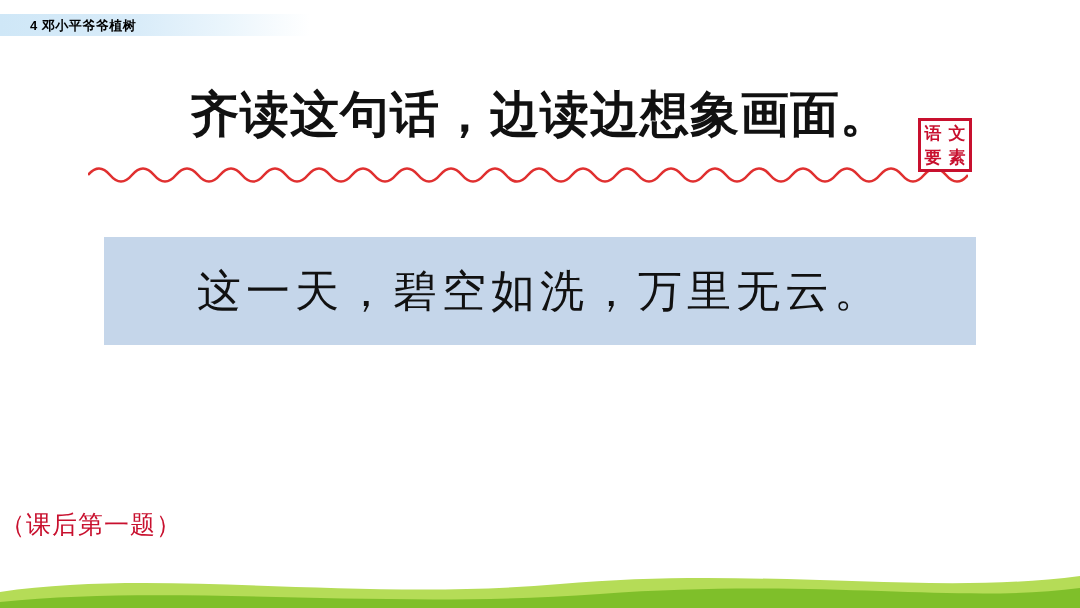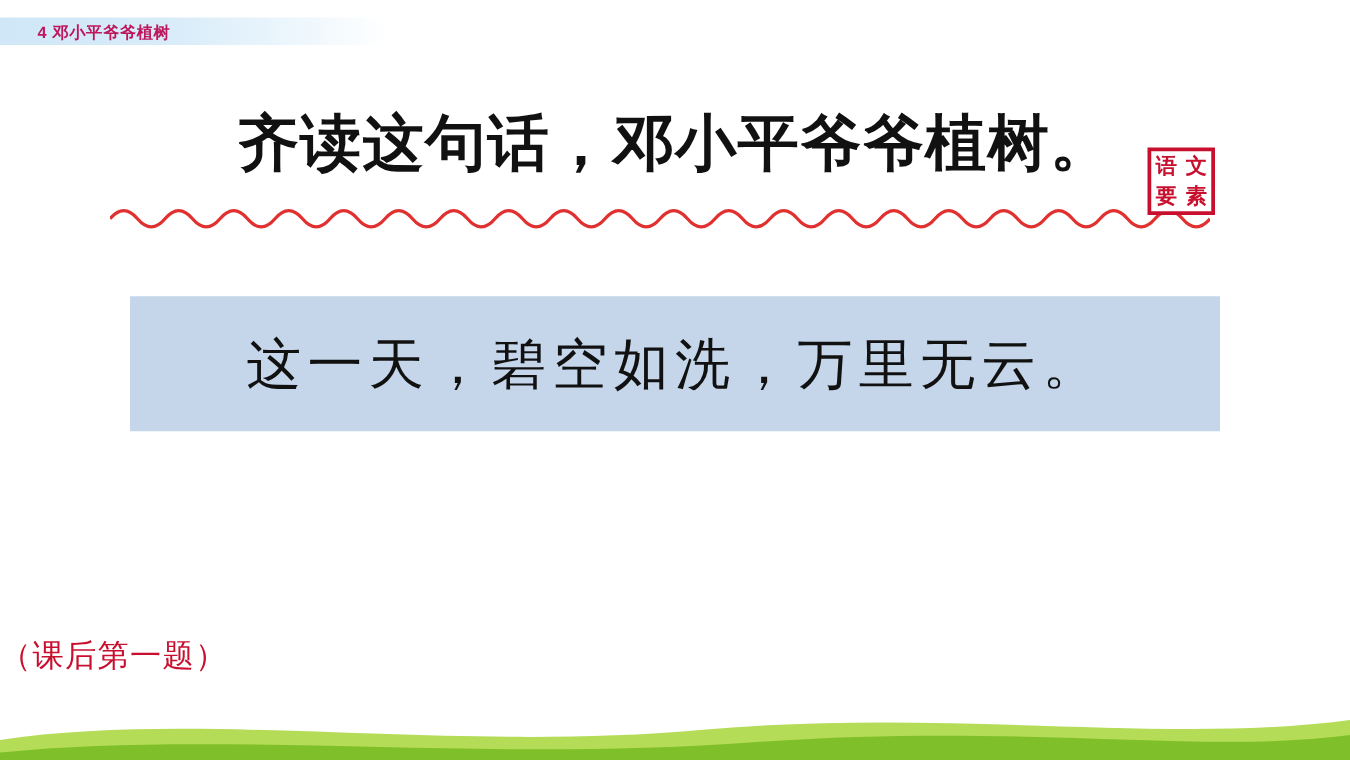--- a/index.html
+++ b/index.html
@@ -22,21 +22,21 @@
     top: 14px;
     width: 310px;
     height: 22px;
     background: linear-gradient(to right, #cfe7f7 0%, #d9ecf9 45%, #eaf5fc 72%, #ffffff 100%);
   }
   .header-title {
     position: absolute;
     left: 30px;
     top: 17px;
     font-size: 13px;
-    color: #be185d;
+    color: #000000;
     font-weight: bold;
     letter-spacing: 0.5px;
     white-space: nowrap;
     text-align: right;
   }
 
   
   .prompt-wrap {
     position: absolute;
     left: 0;
@@ -134,21 +134,21 @@
     overflow: hidden;
   }
 </style>
 </head>
 <body>
 
 <div class="header-band"></div>
 <div class="header-title">4  邓小平爷爷植树</div>
 
 <div class="prompt-wrap">
-  <span class="prompt-text">齐读这句话，邓小平爷爷植树。</span>
+  <span class="prompt-text">齐读这句话，边读边想象画面。</span>
 </div>
 
 <div class="wave-underline">
   <svg width="880" height="26" viewBox="0 0 880 26" preserveAspectRatio="none">
     <path d="M0,13
              q 11,-13 22,0 q 11,13 22,0
              q 11,-13 22,0 q 11,13 22,0
              q 11,-13 22,0 q 11,13 22,0
              q 11,-13 22,0 q 11,13 22,0
              q 11,-13 22,0 q 11,13 22,0

